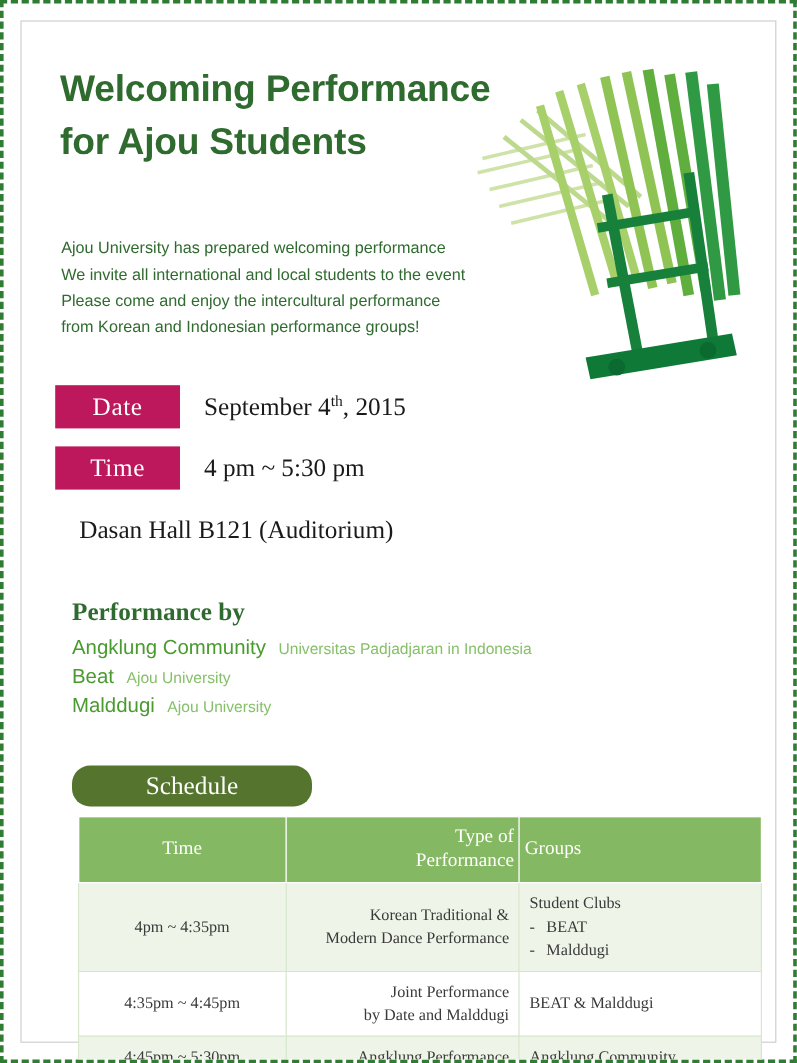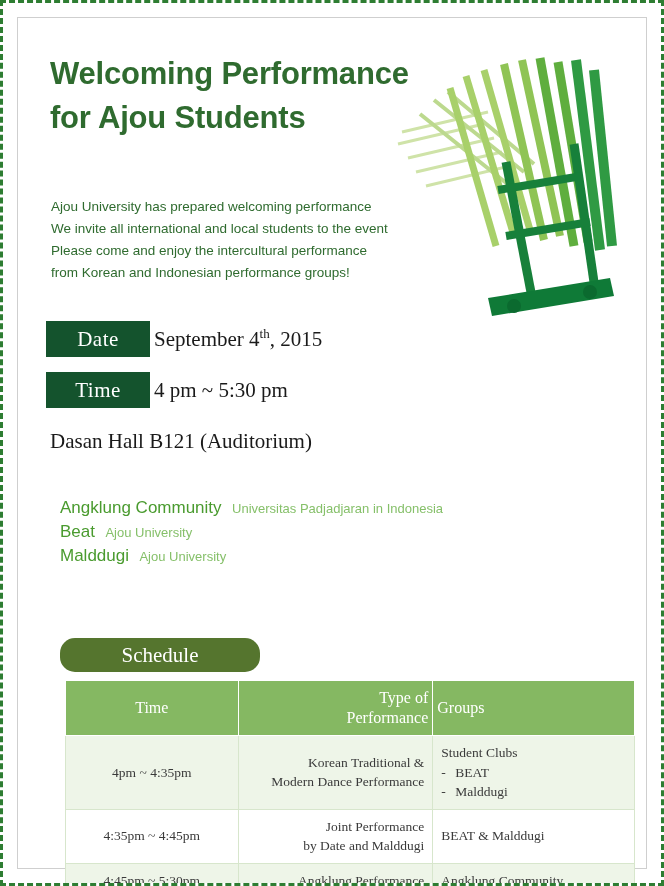--- a/index.html
+++ b/index.html
@@ -80,31 +80,31 @@
   }
   .info-row {
     display: flex;
     align-items: center;
     height: 36px;
     margin-bottom: 15px;
   }
   .info-label {
     width: 104px;
     height: 36px;
-    background: #14532d;
+    background: #be185d;
     color: #ffffff;
     font-family: "Liberation Serif", serif;
     font-size: 21px;
     display: flex;
     align-items: center;
     justify-content: center;
     letter-spacing: 0.5px;
   }
   .info-value {
-    margin-left: 4px;
+    margin-left: 20px;
     font-family: "Liberation Serif", serif;
     font-size: 21px;
     color: #1a1a1a;
   }
   .sup { font-size: 13px; vertical-align: super; }
 
   
   .perf {
     position: absolute;
     left: 42px;
@@ -261,20 +261,21 @@
       <div class="info-row">
         <div class="info-label">Time</div>
         <div class="info-value">4 pm ~ 5:30 pm</div>
       </div>
       <div class="info-row">
         <div class="info-value">Dasan Hall B121 (Auditorium)</div>
       </div>
     </div>
 
     <div class="perf">
+      <div class="perf-heading">Performance by</div>
       <div class="perf-line">
         <span class="perf-name">Angklung Community</span>
         <span class="perf-org">Universitas Padjadjaran in Indonesia</span>
       </div>
       <div class="perf-line">
         <span class="perf-name">Beat</span>
         <span class="perf-org">Ajou University</span>
       </div>
       <div class="perf-line">
         <span class="perf-name">Malddugi</span>

